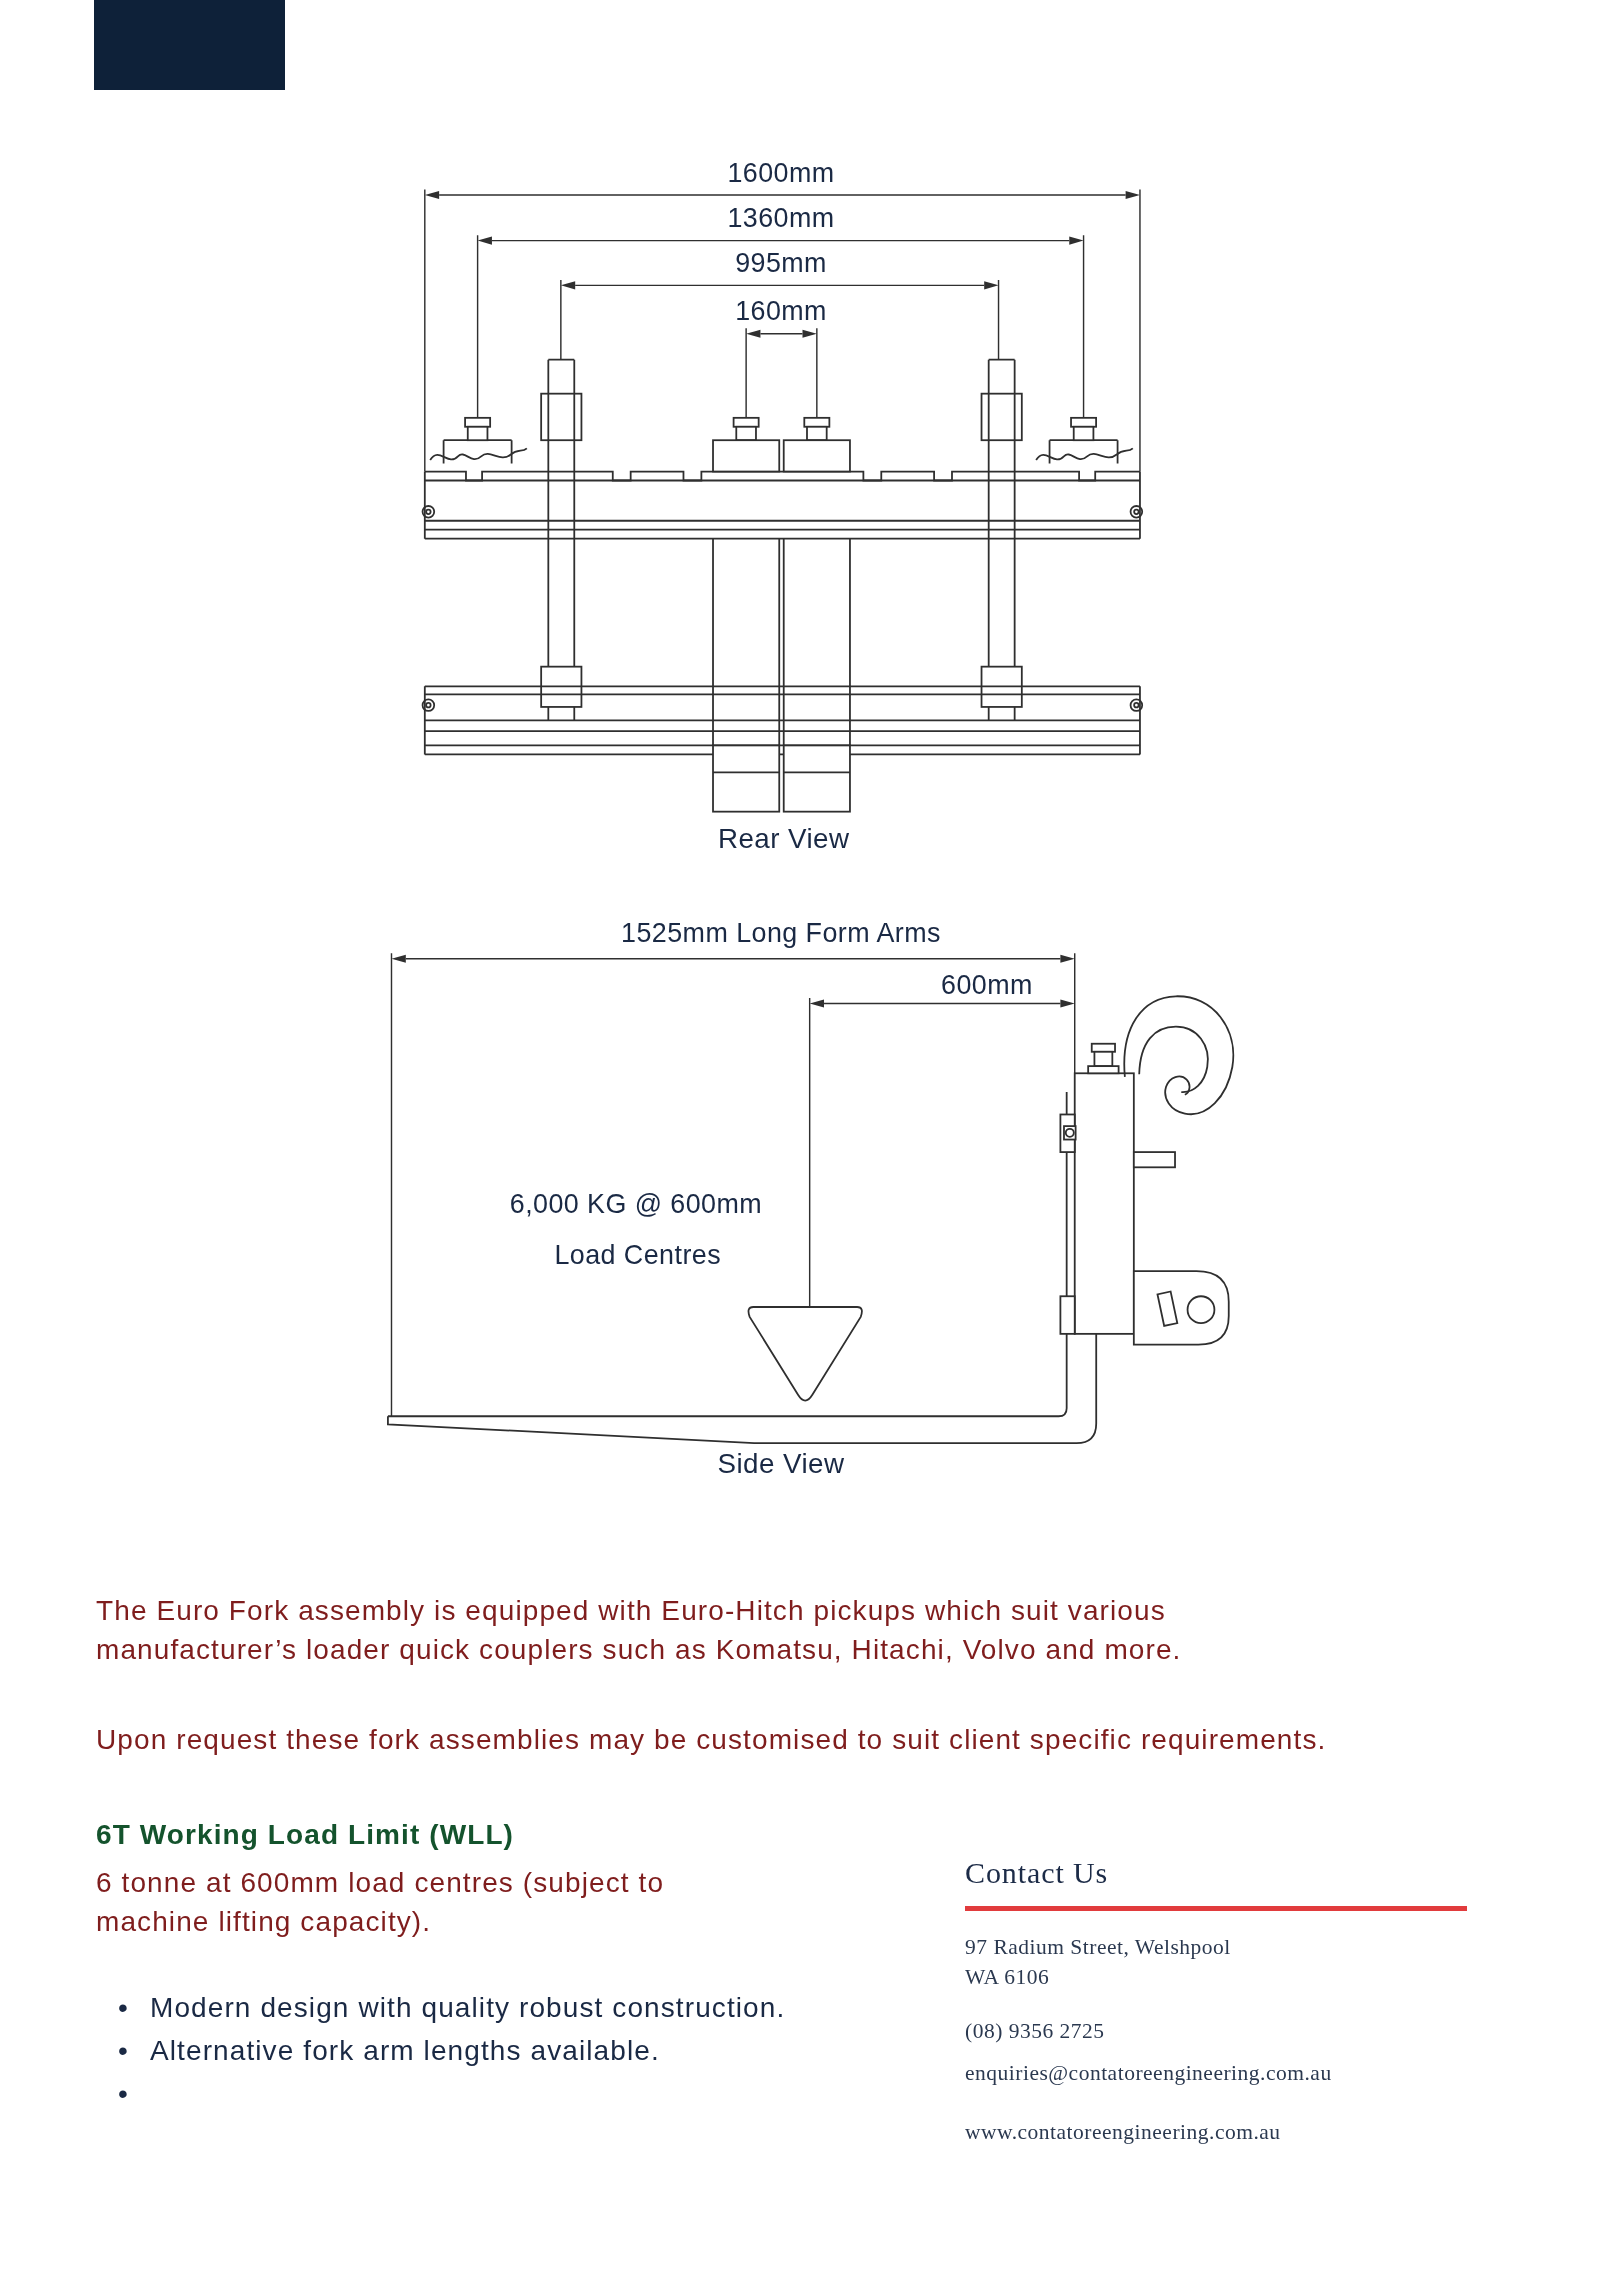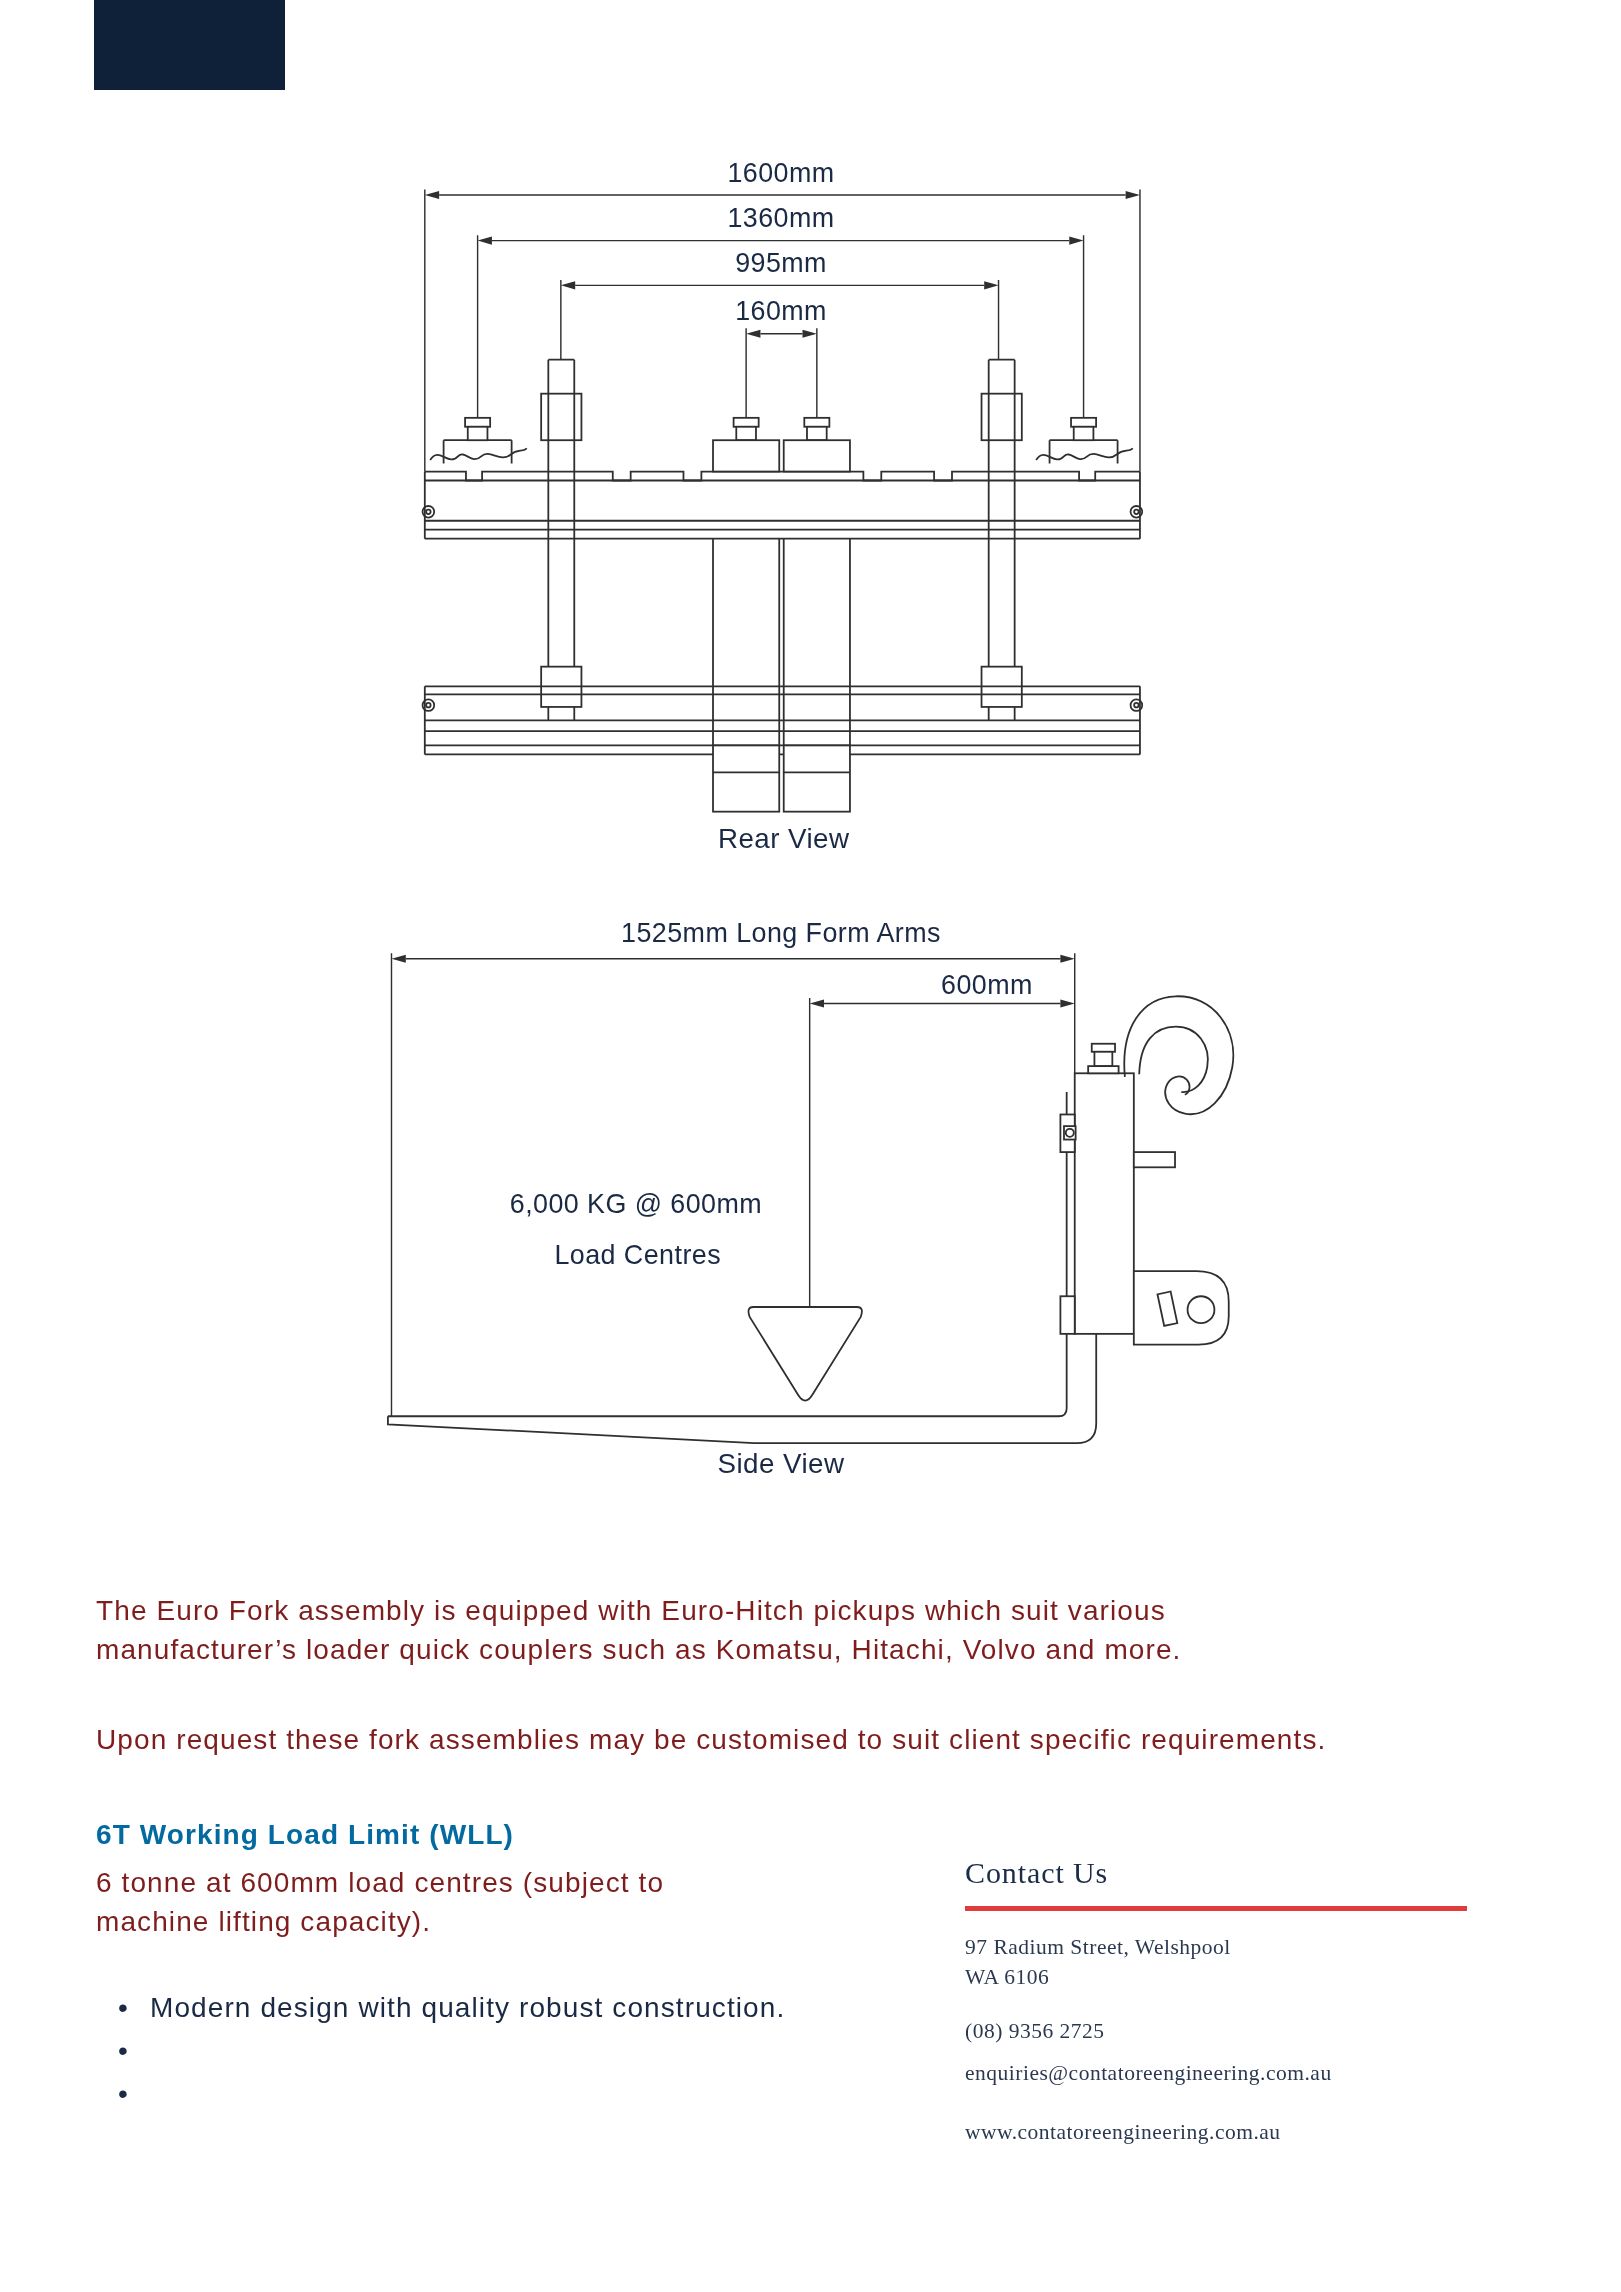--- a/index.html
+++ b/index.html
@@ -5,21 +5,21 @@
   html,body{margin:0;padding:0;}
   body{
     width:1621px;height:2293px;position:relative;background:#ffffff;
     font-family:"Liberation Sans",sans-serif;color:#1a2944;overflow:hidden;
   }
   .abs{position:absolute;}
   .logo-block{left:94px;top:0;width:191px;height:90px;background:#0e2139;}
   .body-text{font-size:28px;line-height:39px;letter-spacing:1.1px;white-space:pre-line;color:#7f1d1d;}
   .p1{left:96px;top:1591px;width:1397px;}
   .p2{left:96px;top:1720px;width:1487px;}
-  .h3{left:96px;top:1819px;font-size:28px;font-weight:bold;letter-spacing:1.1px;color:#0369a1;}
+  .h3{left:96px;top:1819px;font-size:28px;font-weight:bold;letter-spacing:1.1px;color:#14532d;}
   .p3{left:96px;top:1863px;width:896px;}
   .bullets{left:118px;top:1986px;width:985px;}
   .bullet-item{display:flex;font-size:28px;line-height:43px;letter-spacing:1.1px;}
   .bullet-dot{width:32px;flex:0 0 32px;}
   .bullet-dot::before{content:"\2022";}
   .bullet-text{white-space:pre-line;text-align:center;}
   .contact{left:965px;top:1856px;width:537px;height:322px;font-family:Liberation Serif, serif;}
   .contact-h{left:0;top:0;font-size:30px;letter-spacing:0.9px;color:#1c2b47;font-weight:500;}
   .contact-divider{left:0;top:50px;width:502px;height:4.5px;background:#e13b3d;}
   .contact-line{font-size:21.5px;line-height:30px;letter-spacing:0.5px;color:#2b3950;white-space:pre-line;}
@@ -176,20 +176,21 @@
 <div class="abs body-text p3">6 tonne at 600mm load centres (subject to
 machine lifting capacity).</div>
 
 <div class="abs bullets">
   <div class="bullet-item">
     <span class="bullet-dot"></span>
     <span class="bullet-text">Modern design with quality robust construction.</span>
   </div>
   <div class="bullet-item">
     <span class="bullet-dot"></span>
+    <span class="bullet-text">Alternative fork arm lengths available.</span>
   </div>
   <div class="bullet-item">
     <span class="bullet-dot"></span>
   </div>
 </div>
 
 <div class="abs contact">
   <div class="abs contact-h">Contact Us</div>
   <div class="abs contact-divider"></div>
   <div class="abs contact-line c-address">97 Radium Street, Welshpool

